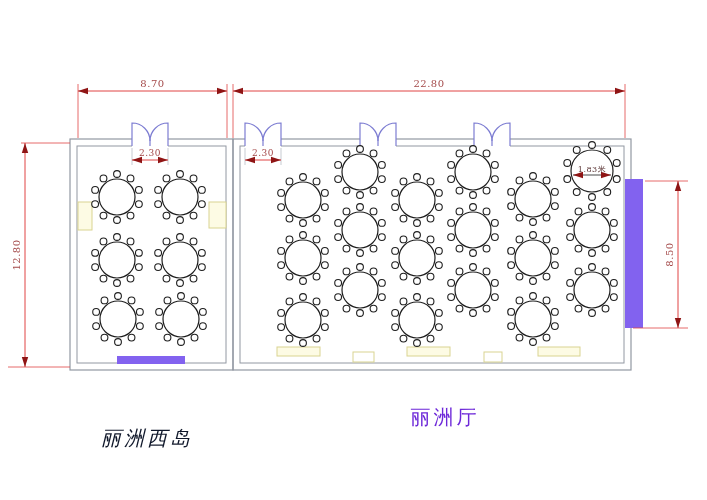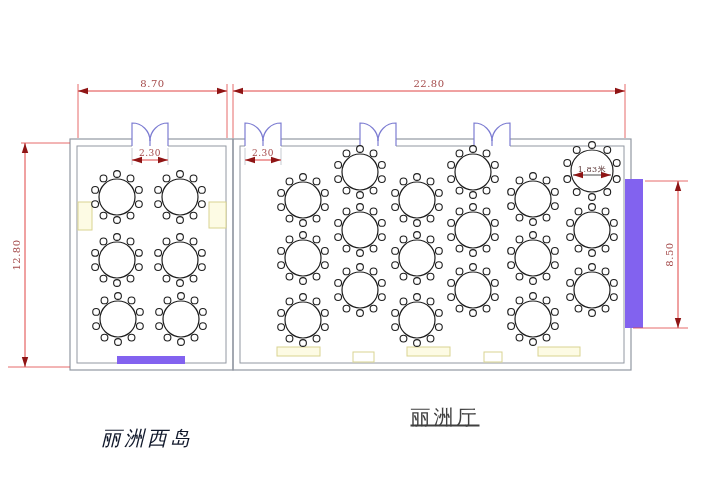--- a/index.html
+++ b/index.html
@@ -338,14 +338,14 @@
       <circle cx="567.2725305763261" cy="179.03444185374863" r="3.4" fill="#ffffff" stroke="#1f1f1f" stroke-width="1.1"></circle>
       <circle cx="567.2725305763261" cy="162.96555814625137" r="3.4" fill="#ffffff" stroke="#1f1f1f" stroke-width="1.1"></circle>
       <circle cx="576.7175834403957" cy="149.96555814625137" r="3.4" fill="#ffffff" stroke="#1f1f1f" stroke-width="1.1"></circle>
       <circle cx="592" cy="171" r="21" fill="#ffffff" stroke="#1f1f1f" stroke-width="1.2"></circle>
       <line x1="573" y1="175" x2="611" y2="175" stroke="#333333" stroke-width="0.9"></line>
       <polygon points="573,175 583,171.8 583,178.2" fill="#8f1515"></polygon>
       <polygon points="611,175 601,171.8 601,178.2" fill="#8f1515"></polygon>
       <text x="592" y="172" text-anchor="middle" font-size="8" fill="#5a3434" font-family="&quot;DejaVu Serif&quot;,serif" letter-spacing="0.5">1.83米</text>
     </svg>
   <div class="room-label" style="left: 147px; top: 438px; color: #0f172a; font-style: italic;">丽洲西岛</div>
-  <div class="room-label" style="left: 445px; top: 417px; color: #404040; text-decoration: underline;">丽洲厅</div>
+  <div class="room-label" style="left: 445px; top: 417px; color: #6d28d9;">丽洲厅</div>
 </div>
 
 </body></html>

